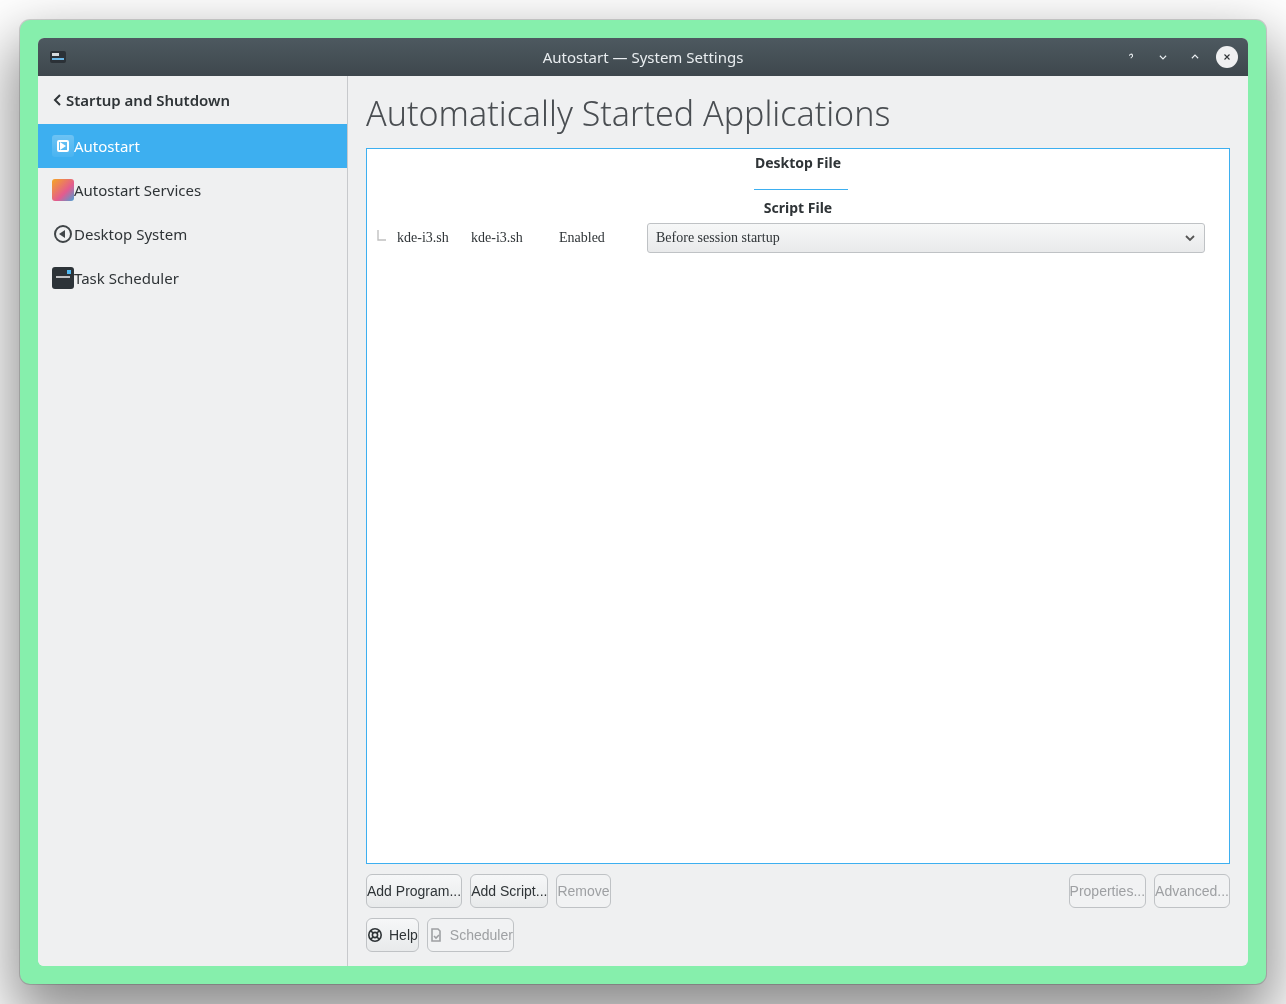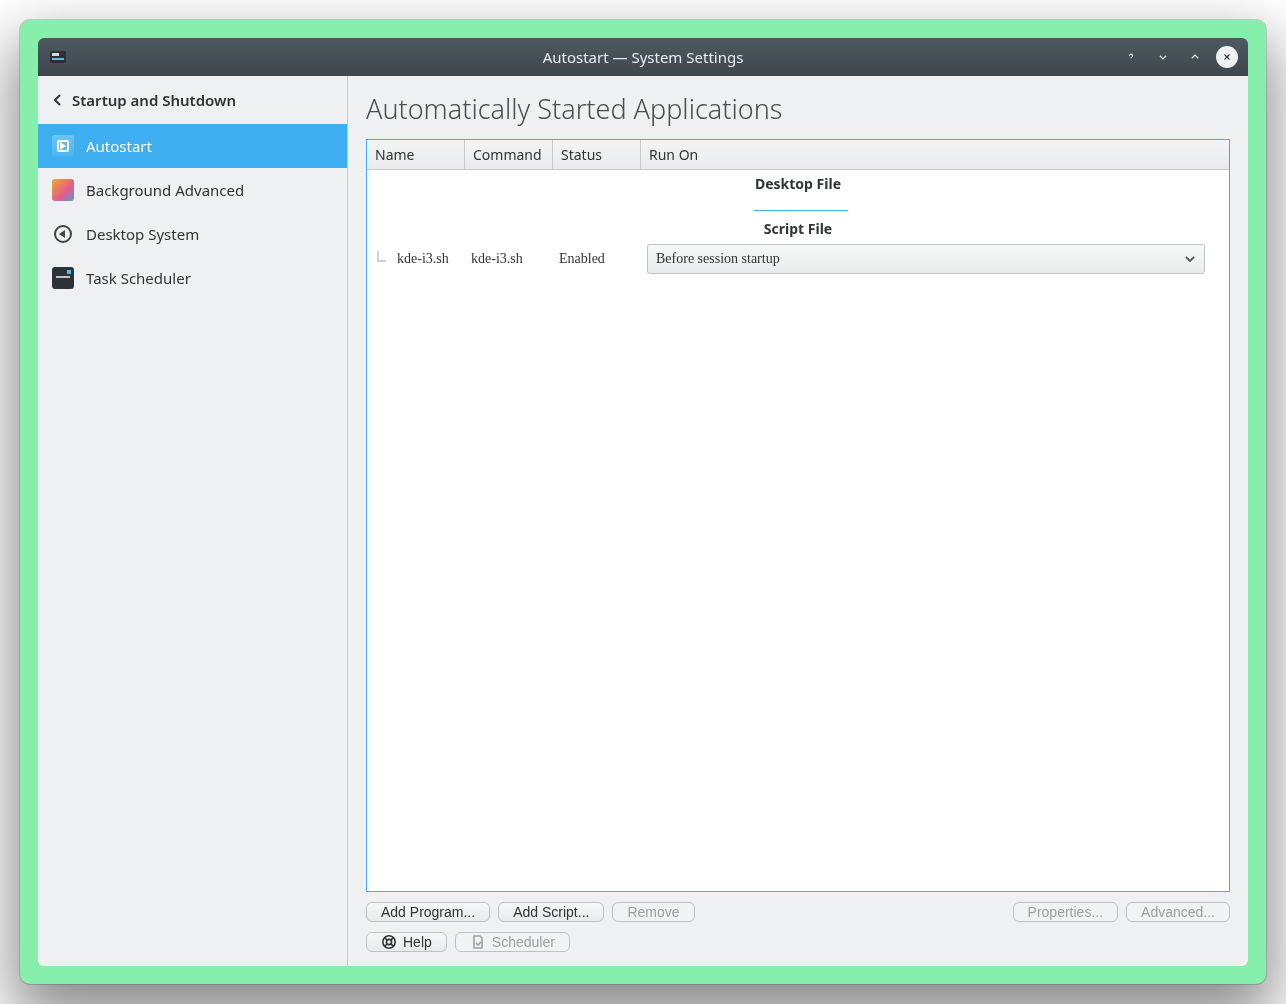--- a/index.html
+++ b/index.html
@@ -62,30 +62,30 @@
 
   
   .body{flex:1;display:flex;min-height:0;}
   .sidebar{
     width:310px;flex:none;
     background:var(--panel-bg);
     border-right:1px solid var(--panel-line);
     display:flex;flex-direction:column;
   }
   .crumb{
-    display:flex;align-items:center;gap:8px;
+    display:flex;align-items:center;gap:2px;
     padding:14px 14px 14px 14px;
     font-weight:600;font-size:15px;
     cursor:pointer;
   }
   .crumb svg{width:12px;height:12px;stroke:var(--text);stroke-width:2;fill:none;}
 
   .navlist{list-style:none;margin:0;padding:0;}
   .nav-item{
-    display:flex;align-items:center;gap:12px;
+    display:flex;align-items:center;
     height:44px;padding:0 14px;font-size:15px;
     cursor:pointer;
   }
   .nav-item .nav-ico{width:22px;height:22px;display:flex;align-items:center;justify-content:center;}
   .nav-item.active{background:var(--accent);color:#fff;}
 
   
   .ico-autostart{background:linear-gradient(#4fb9f2,#1f8bd1);border-radius:3px;position:relative;}
   .ico-autostart::after{content:"";position:absolute;inset:5px;border:2px solid #fff;border-radius:2px;}
   .ico-autostart::before{content:"";position:absolute;left:8px;top:7px;border-left:6px solid #fff;border-top:4px solid transparent;border-bottom:4px solid transparent;}
@@ -98,21 +98,21 @@
 
   .nav-item.active .ico-autostart{background:linear-gradient(#ffffff40,#ffffff10);}
 
   
   .main{
     flex:1;display:flex;flex-direction:column;
     padding:14px 18px 14px 18px;
     min-width:0;
   }
   .page-title{
-    font-size:27px;font-weight:300;margin:0 0 12px 0;color:#4a4e52;
+    font-size:34px;font-weight:300;margin:0 0 12px 0;color:#4a4e52;
   }
 
   
   .table-wrap{
     flex:1;min-height:0;
     border:1px solid var(--accent);
     background:#fff;
     display:flex;flex-direction:column;
   }
   .thead{
@@ -155,21 +155,21 @@
     border-radius:3px;
     background:linear-gradient(#f7f8f8,#e9eaeb);
     display:flex;align-items:center;justify-content:space-between;
     padding:0 8px;cursor:pointer;font-size:14px;
   }
   .combo svg{width:12px;height:12px;stroke:#555;stroke-width:1.8;fill:none;}
 
   
   .btn-row{display:flex;gap:8px;margin-top:10px;flex:none;align-items:center;}
   .btn{
-    height:20px;padding:0 14px;
+    height:34px;padding:0 0;
     border:1px solid var(--btn-border);
     background:linear-gradient(#f6f7f8,#e8eaeb);
     border-radius:6px;font-size:14px;color:var(--text);
     display:inline-flex;align-items:center;gap:6px;cursor:pointer;
   }
   .btn[disabled]{color:var(--muted-text);cursor:default;background:#f1f2f3;}
   .btn svg{width:16px;height:16px;stroke:currentColor;fill:none;stroke-width:1.6;}
   .spacer{flex:1;}
 </style>
 </head>
@@ -221,45 +221,39 @@
               </svg>
             <span>Startup and Shutdown</span>
           </div>
           <ul class="navlist">
             <li class="nav-item active">
               <span class="nav-ico ico-autostart"></span>
               <span>Autostart</span>
             </li>
             <li class="nav-item">
               <span class="nav-ico ico-bg"></span>
-              <span>Background Advanced</span>
+              <span>Autostart Services</span>
             </li>
             <li class="nav-item">
               <span class="nav-ico">
                   <span class="ico-desktop"></span>
                 </span>
               <span>Desktop System</span>
             </li>
             <li class="nav-item">
               <span class="nav-ico ico-task"></span>
               <span>Task Scheduler</span>
             </li>
           </ul>
         </aside>
 
         <section class="main">
           <h1 class="page-title">Automatically Started Applications</h1>
 
           <div class="table-wrap">
-            <div class="thead">
-              <div class="th col-name">Name</div>
-              <div class="th col-cmd">Command</div>
-              <div class="th col-stat">Status</div>
-              <div class="th col-run">Run On</div>
-            </div>
 
             <div class="tbody">
 
               <div class="group-row">
                 <span>Desktop File</span>
                 <span class="sel"></span>
               </div>
 
               <div class="group-row">
                 <span>Script File</span>

